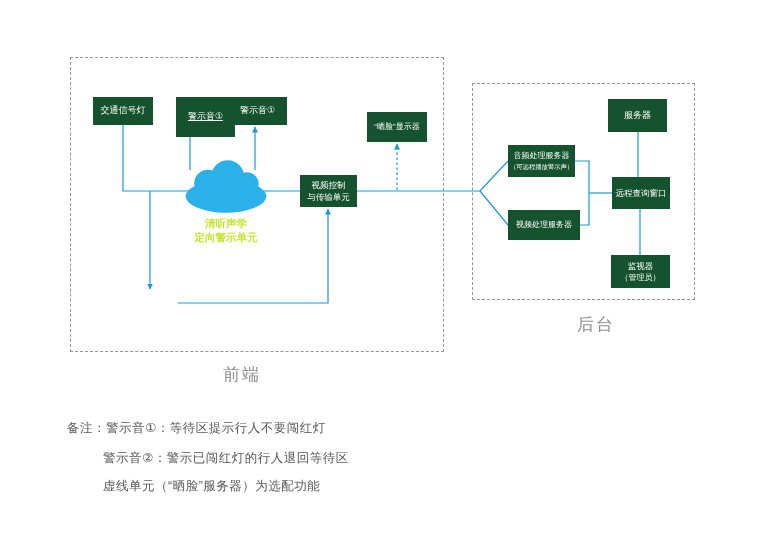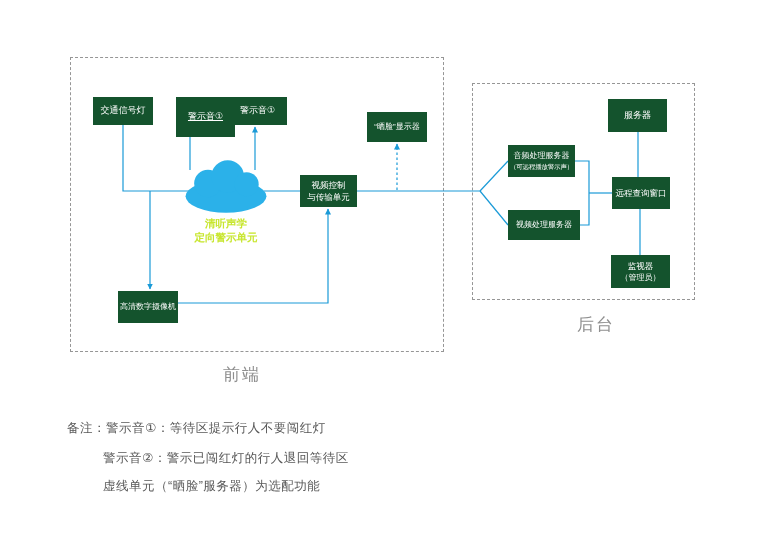--- a/index.html
+++ b/index.html
@@ -83,23 +83,20 @@
   <div id="node-warning2" class="node">
     <span>警示音①</span>
   </div>
   <div id="node-display" class="node">
     <span>“晒脸”显示器</span>
   </div>
   <div id="node-video-ctrl" class="node">
     <span>视频控制</span>
     <span>与传输单元</span>
   </div>
-  <div id="node-camera" class="node">
-    <span>高清数字摄像机</span>
-  </div>
 
   <div id="cloud-unit">
     <svg viewBox="0 0 100 66">
       <g fill="#2bb1e9">
         <ellipse cx="50" cy="45" rx="47" ry="19"></ellipse>
         <circle cx="29" cy="30" r="16"></circle>
         <circle cx="52" cy="22" r="19"></circle>
         <circle cx="74" cy="31" r="14"></circle>
       </g>
     </svg>

